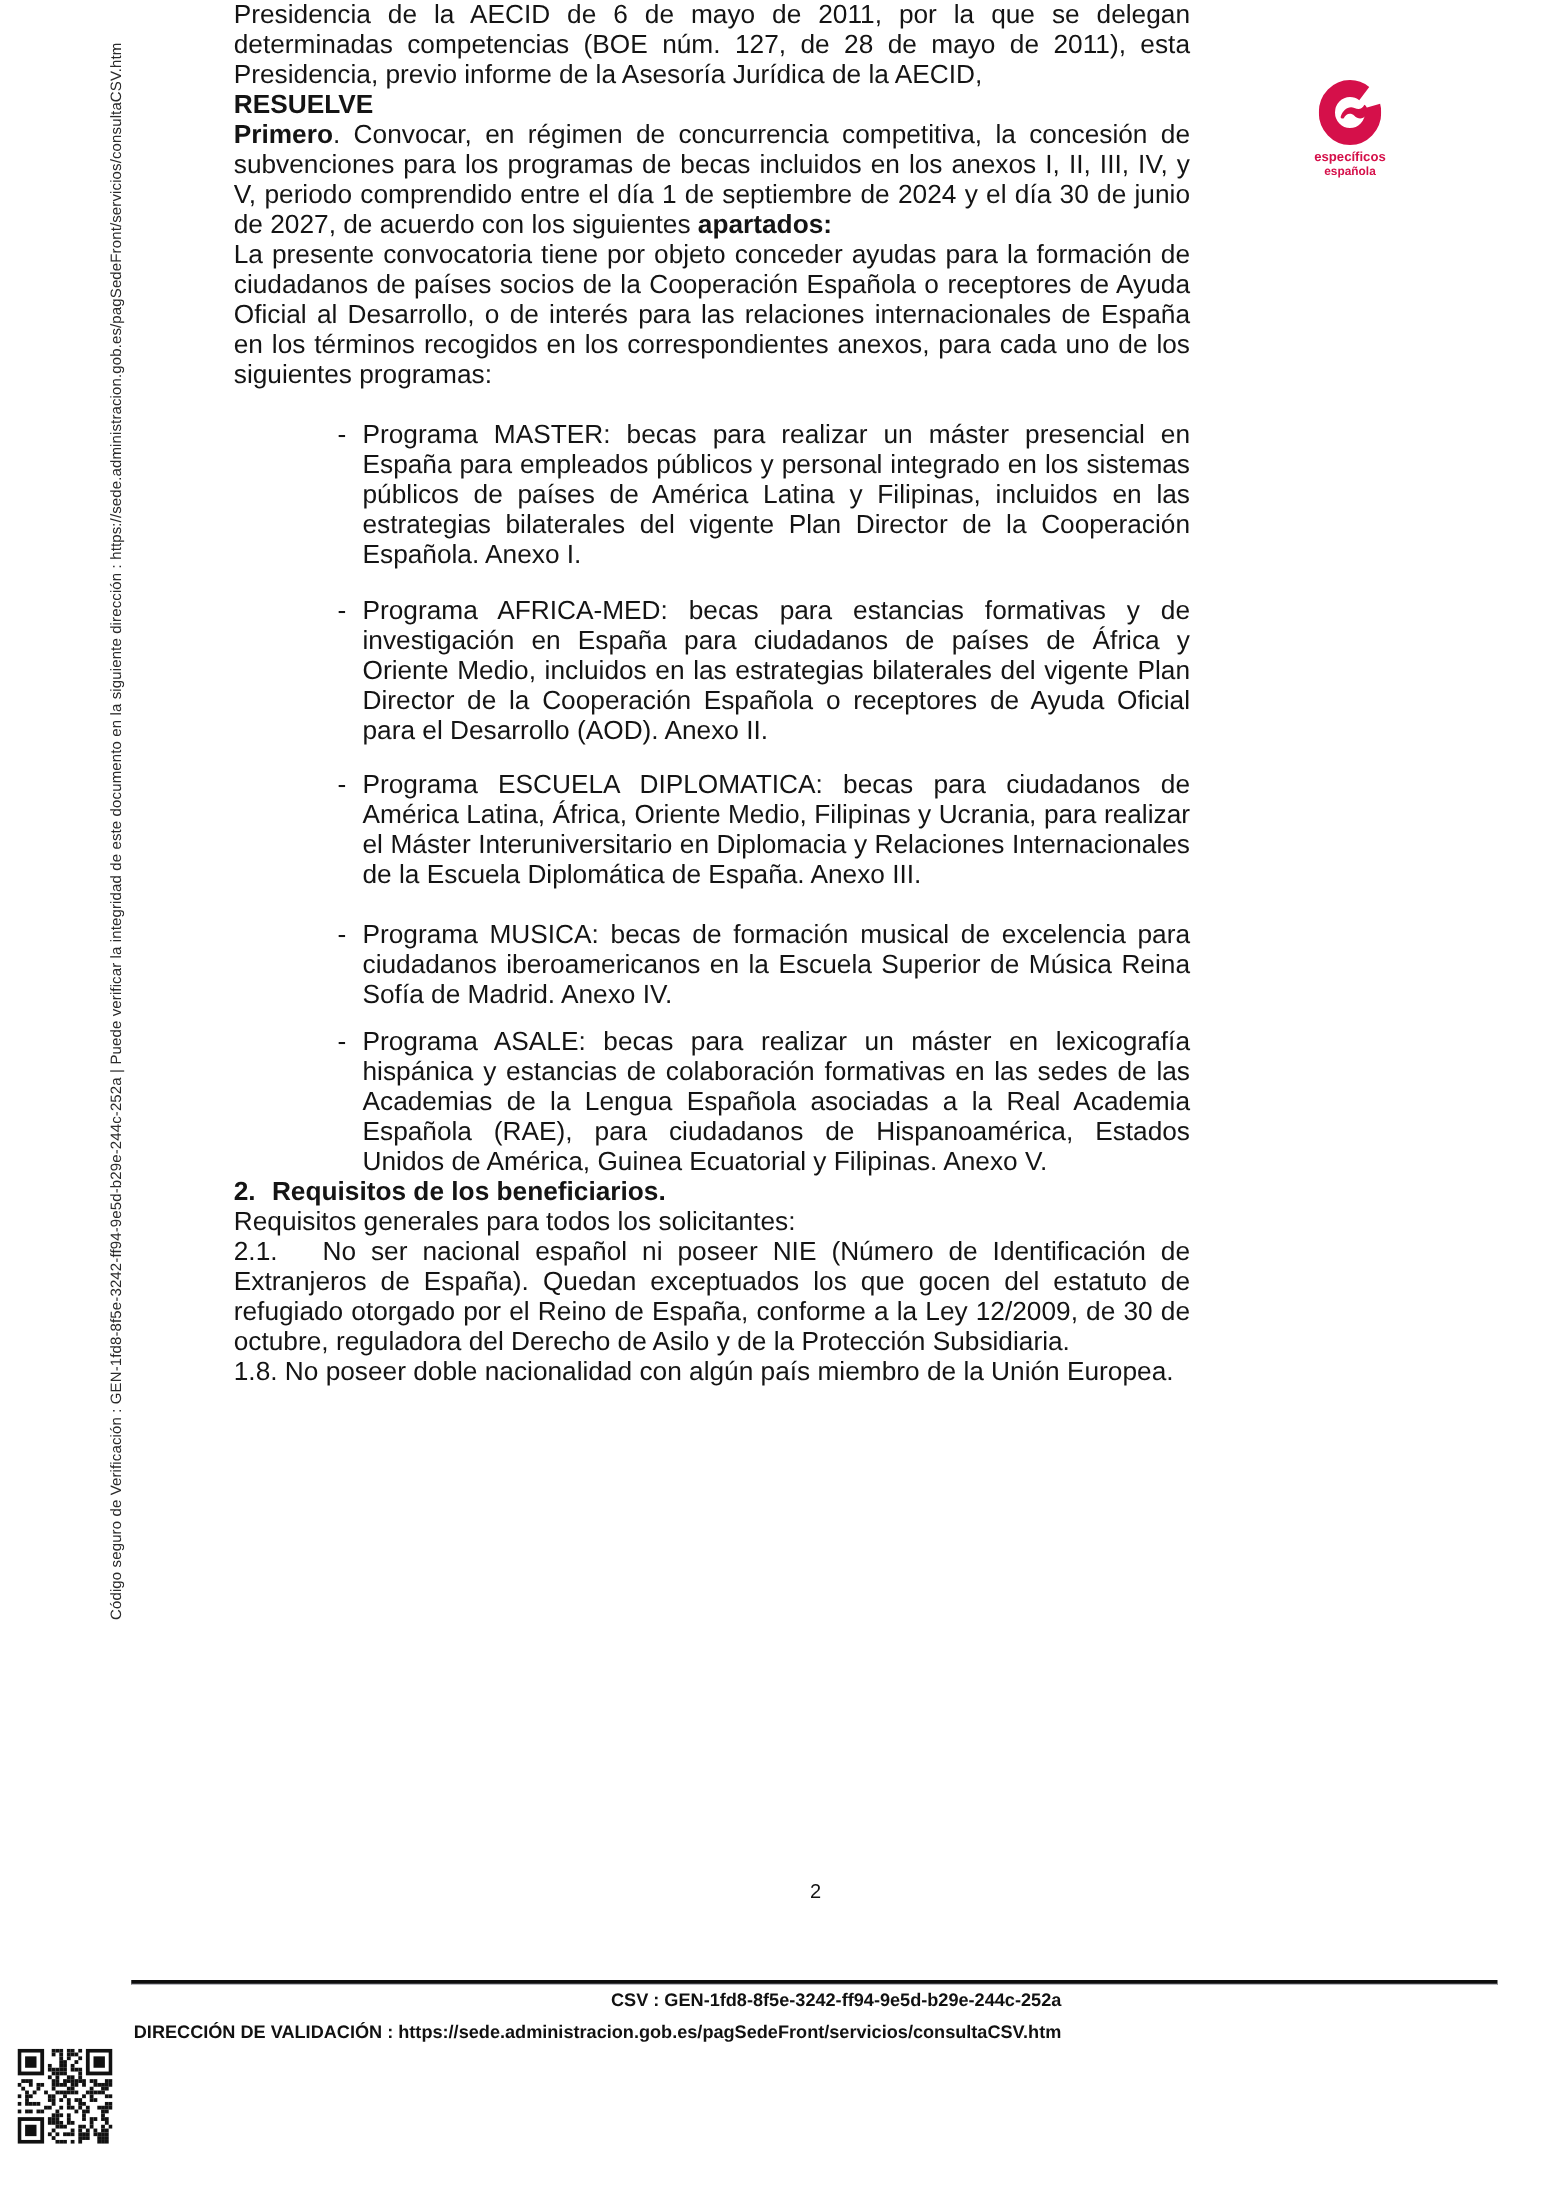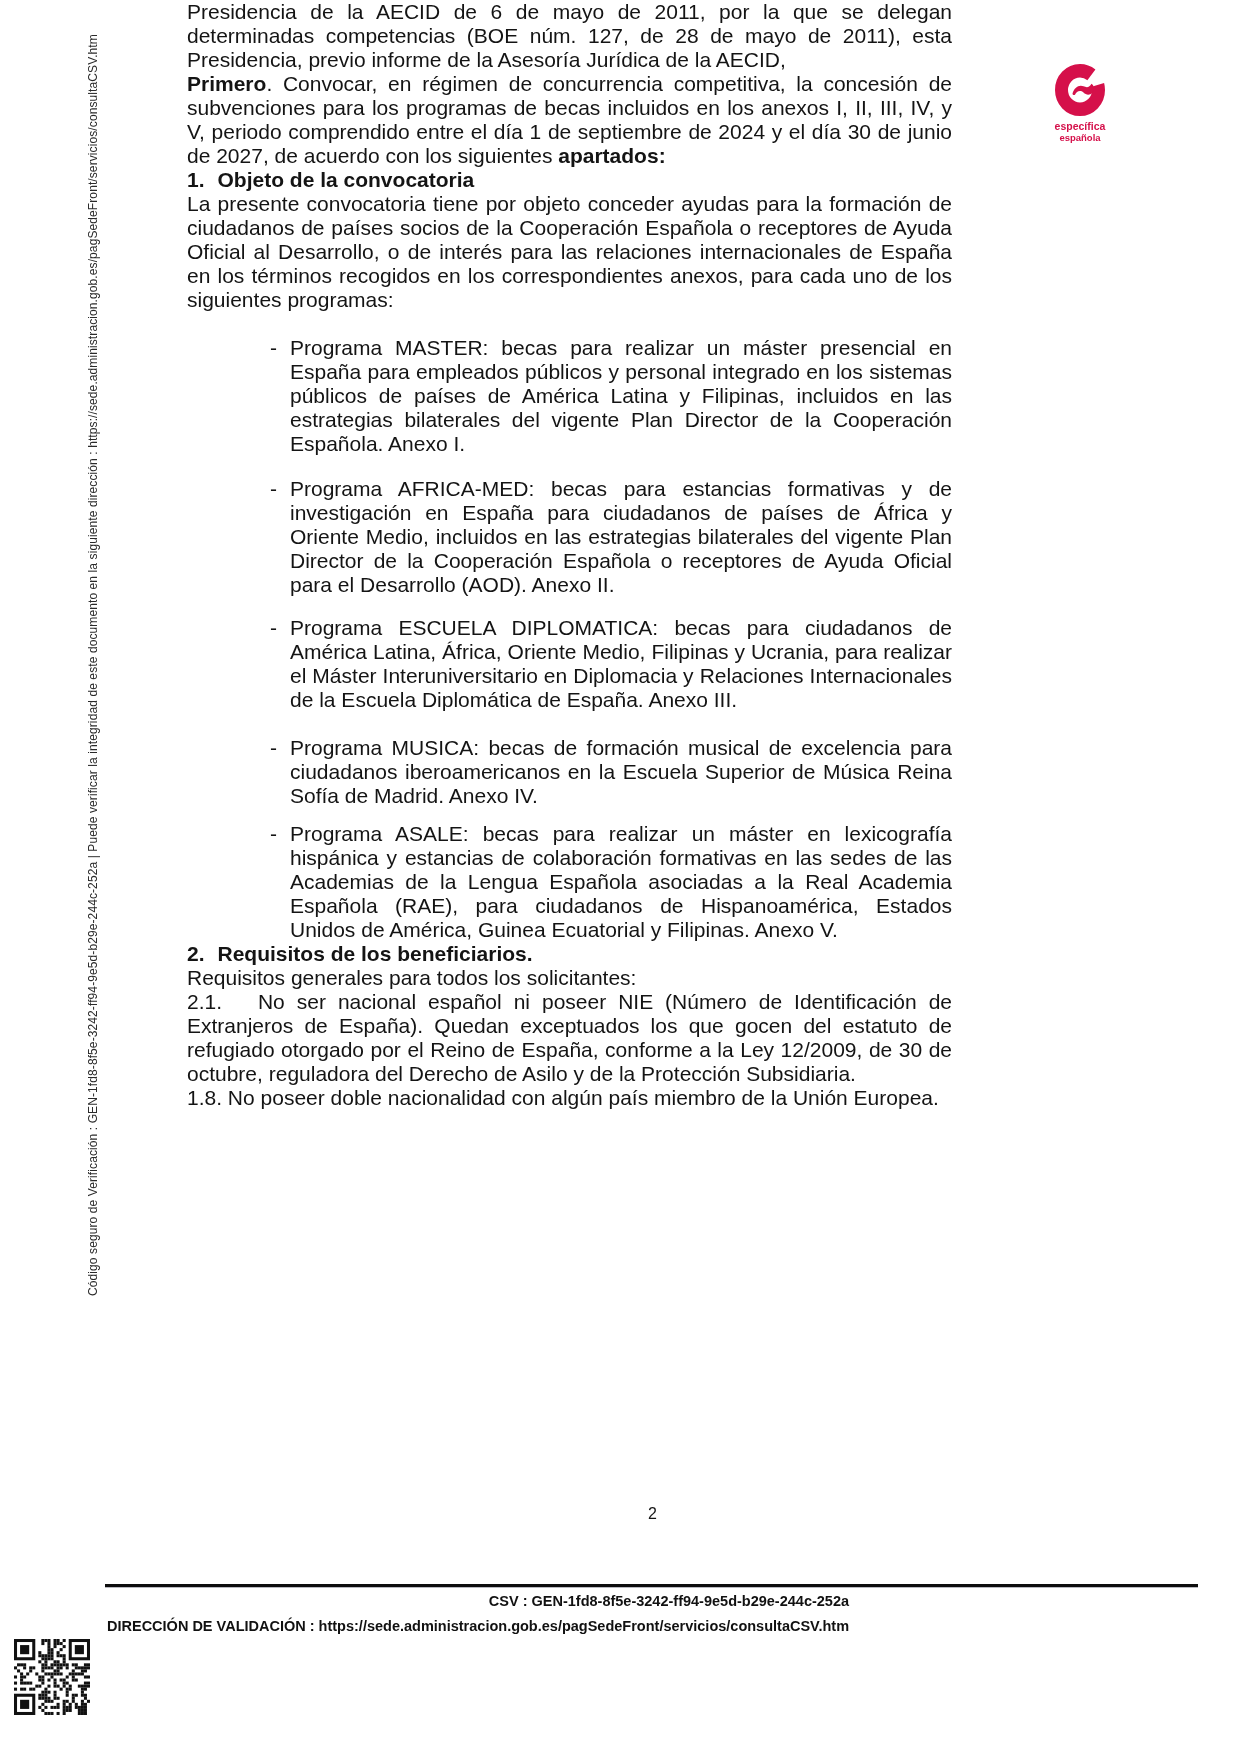--- a/index.html
+++ b/index.html
@@ -120,32 +120,32 @@
 <div class="page">
 
   <div class="side-vertical">Código seguro de Verificación : GEN-1fd8-8f5e-3242-ff94-9e5d-b29e-244c-252a | Puede verificar la integridad de este documento en la siguiente dirección : https://sede.administracion.gob.es/pagSedeFront/servicios/consultaCSV.htm</div>
 
   <div class="logo-block">
     <svg width="50" height="52" viewBox="0 0 100 100" preserveAspectRatio="none">
       <circle cx="50" cy="50" r="37" fill="none" stroke="#d5104a" stroke-width="26" stroke-dasharray="209.3 23.2" stroke-dashoffset="11.6"></circle>
       <path fill="#d5104a" d="M35,57 C38,46 48,39 57,43 C64,46 69,45 73,38 C78,41 80,49 75,55
                C70,61 62,60 57,55 C50,49 43,53 40,59 C38,60 35,59 35,57 Z"></path>
     </svg>
-    <div class="logo-line1">específica</div>
+    <div class="logo-line1">específicos</div>
     <div class="logo-line2">española</div>
   </div>
 
   <div class="content">
 
     <p class="p-intro">Presidencia de la AECID de 6 de mayo de 2011, por la que se delegan determinadas competencias (BOE núm. 127, de 28 de mayo de 2011), esta Presidencia, previo informe de la Asesoría Jurídica de la AECID,</p>
 
+    <p class="center-head h-resuelve">RESUELVE</p>
 
     <p class="p-primero"><b>Primero</b><span>. Convocar, en régimen de concurrencia competitiva, la concesión de subvenciones para los programas de becas incluidos en los anexos I, II, III, IV, y V, periodo comprendido entre el día 1 de septiembre de 2024 y el día 30 de junio de 2027, de acuerdo con los siguientes </span><b>apartados:</b></p>
 
-    <p class="center-head h-sec1"><span>1.</span><span class="head-label">Objeto de la convocatoria</span></p>
 
     <p class="p-sec1intro">La presente convocatoria tiene por objeto conceder ayudas para la formación de ciudadanos de países socios de la Cooperación Española o receptores de Ayuda Oficial al Desarrollo, o de interés para las relaciones internacionales de España en los términos recogidos en los correspondientes anexos, para cada uno de los siguientes programas:</p>
 
     <div class="bullet b1">
       <span class="dash">-</span>
       <div class="btext">Programa MASTER: becas para realizar un máster presencial en España para empleados públicos y personal integrado en los sistemas públicos de países de América Latina y Filipinas, incluidos en las estrategias bilaterales del vigente Plan Director de la Cooperación Española. Anexo I.</div>
     </div>
     <div class="bullet b2">
       <span class="dash">-</span>
       <div class="btext">Programa AFRICA-MED: becas para estancias formativas y de investigación en España para ciudadanos de países de África y Oriente Medio, incluidos en las estrategias bilaterales del vigente Plan Director de la Cooperación Española o receptores de Ayuda Oficial para el Desarrollo (AOD). Anexo II.</div>

